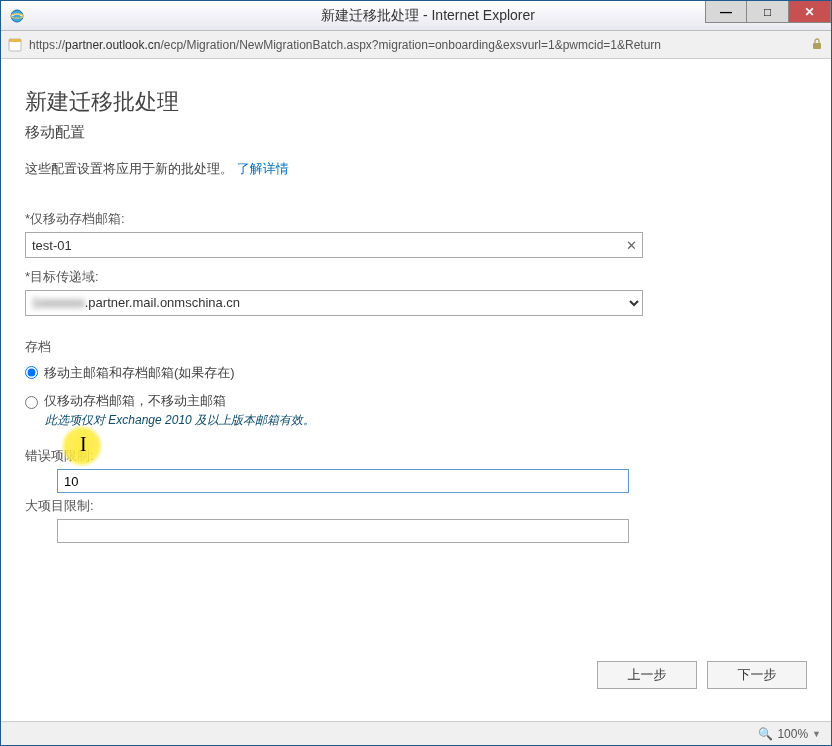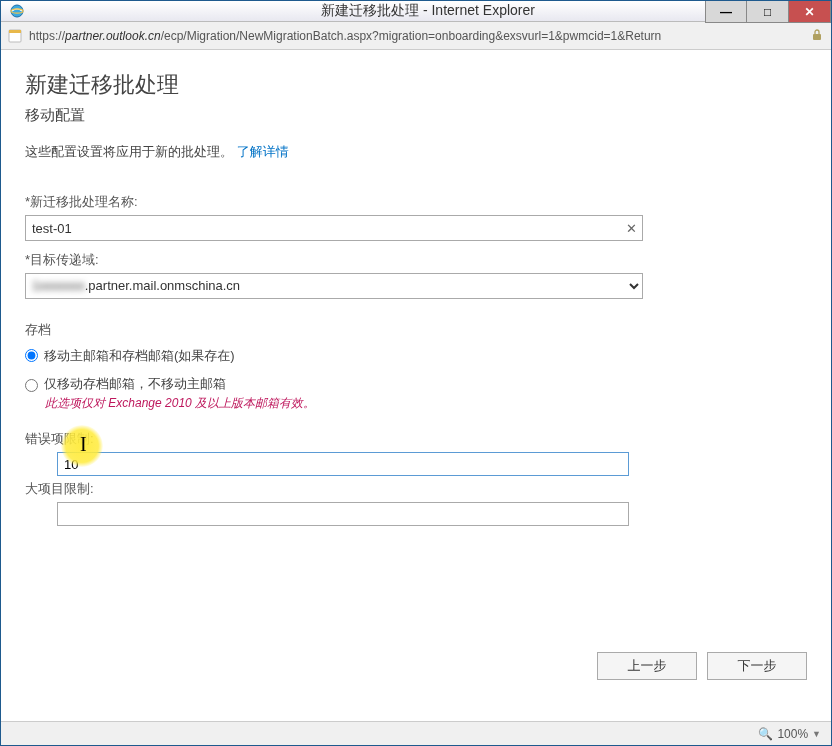--- a/index.html
+++ b/index.html
@@ -13,21 +13,21 @@
       position: relative;
     }
     .window {
       width: 832px;
       height: 746px;
       background: #fff;
       border: 1px solid #1e5a8e;
       position: relative;
     }
     .titlebar {
-      height: 21px;
+      height: 30px;
       background: linear-gradient(to bottom, #fff, #e8e8f0);
       border-bottom: 1px solid #bbb;
       display: flex;
       align-items: center;
       position: relative;
     }
     .titlebar-icon {
       width: 16px;
       height: 16px;
       margin-left: 8px;
@@ -77,28 +77,28 @@
       height: 16px;
       margin-right: 6px;
     }
     .url-text {
       flex: 1;
       color: #555;
       font-size: 12px;
       white-space: nowrap;
       overflow: hidden;
     }
-    .url-host { color: #333; font-weight: normal; font-style: italic; }
+    .url-host { color: #333; font-weight: normal; }
     .lock-icon {
       width: 14px;
       height: 14px;
       margin-left: 6px;
     }
     .content {
-      padding: 20px 24px;
+      padding: 28px 24px;
       background: #fff;
       height: 650px;
       position: relative;
     }
     .page-title {
       font-size: 22px;
       font-weight: normal;
       color: #444;
       margin-bottom: 6px;
     }
@@ -165,21 +165,21 @@
       margin-bottom: 10px;
       font-size: 13px;
       color: #444;
     }
     .radio-row input {
       margin-right: 6px;
       margin-top: 2px;
     }
     .radio-sub {
       font-style: italic;
-      color: #be185d;
+      color: #0c4a6e;
       font-size: 12px;
       margin-left: 20px;
       margin-top: 2px;
     }
     .narrow-input {
       width: 572px;
       height: 24px;
       border: 1px solid #5b9bd5;
       padding: 0 6px;
       font-size: 13px;
@@ -295,21 +295,21 @@
 
   <div class="content">
     <div class="page-title">新建迁移批处理</div>
     <div class="page-subtitle">移动配置</div>
 
     <div class="desc-line">
       <span>这些配置设置将应用于新的批处理。</span>
       <a href="#">了解详情</a>
     </div>
 
-    <div class="field-label">*新迁移批处理名称:</div>
+    <div class="field-label">*仅移动存档邮箱:</div>
     <div class="text-input-wrap">
       <input type="text" class="text-input" value="test-01" style="">
       <span class="clear-x">✕</span>
     </div>
 
     <div class="field-label">*目标传递域:</div>
     <div style="position:relative; width:618px;">
       <select class="select-input">
         <option></option>
       </select>

